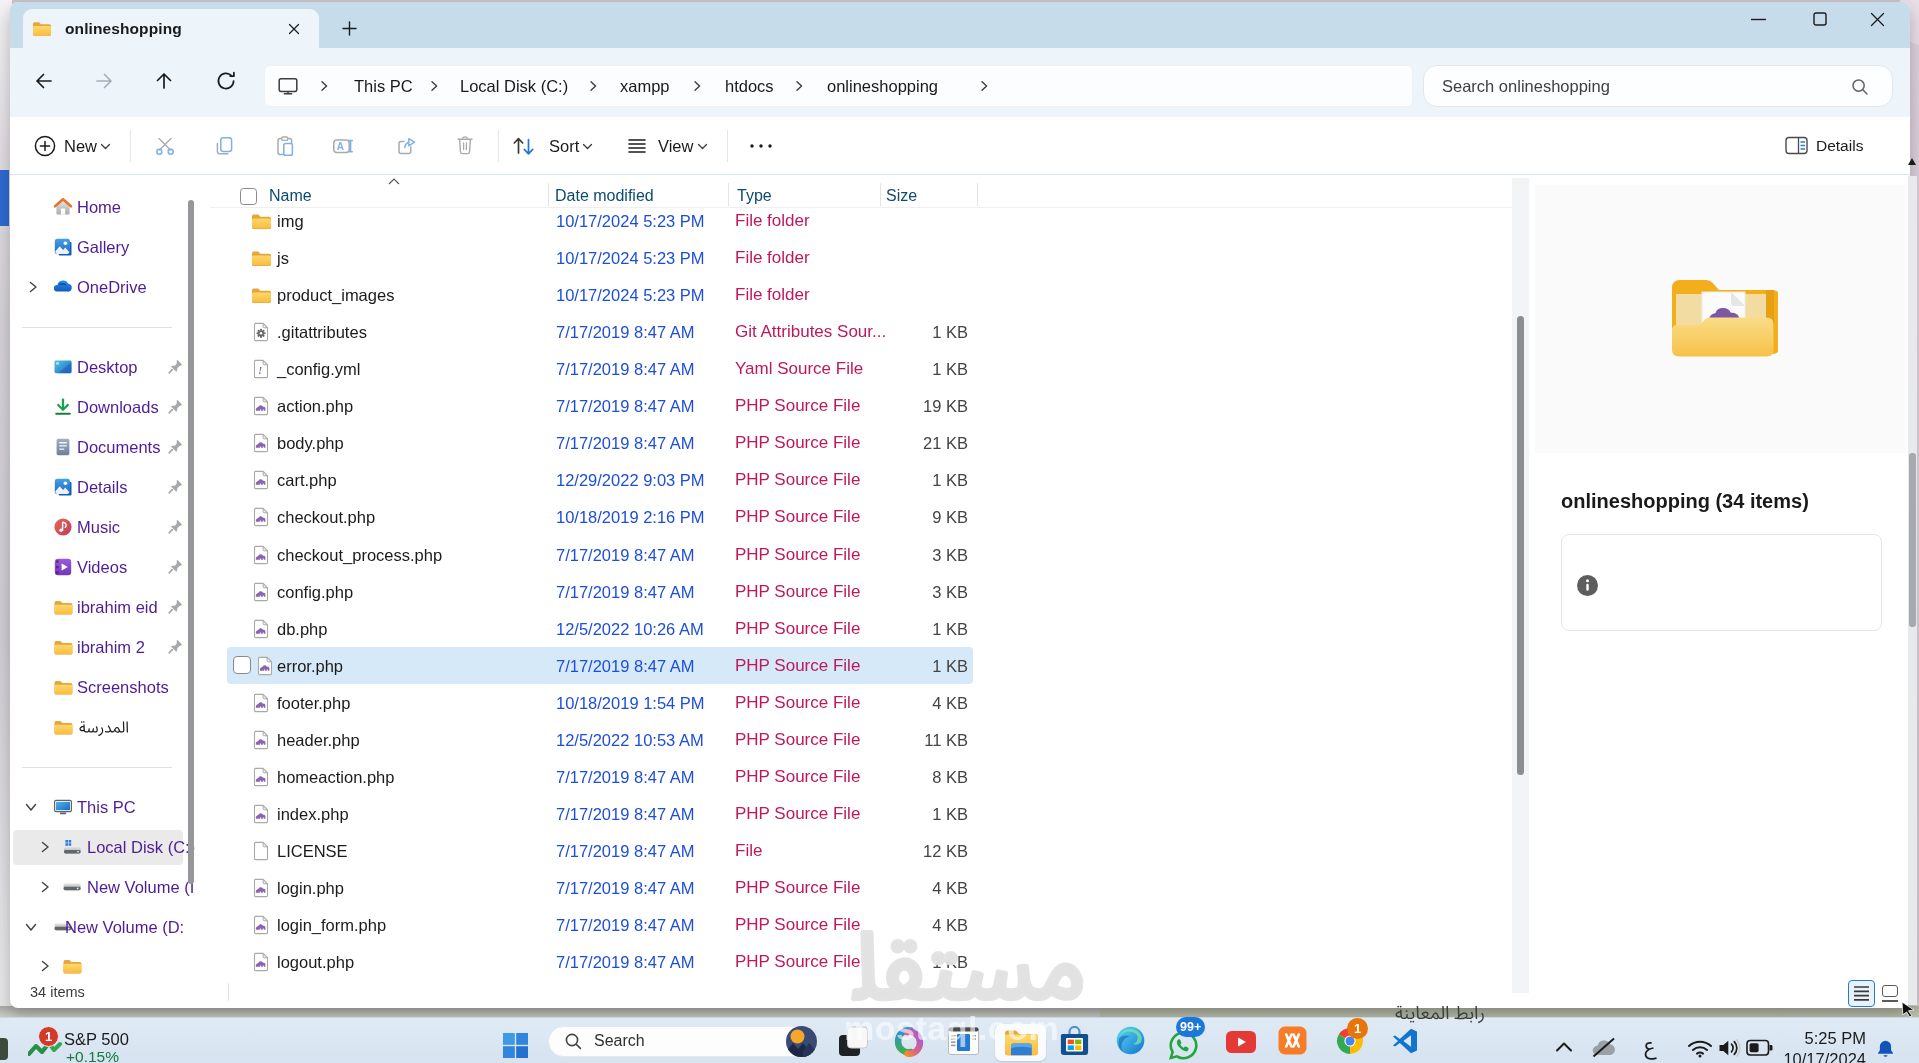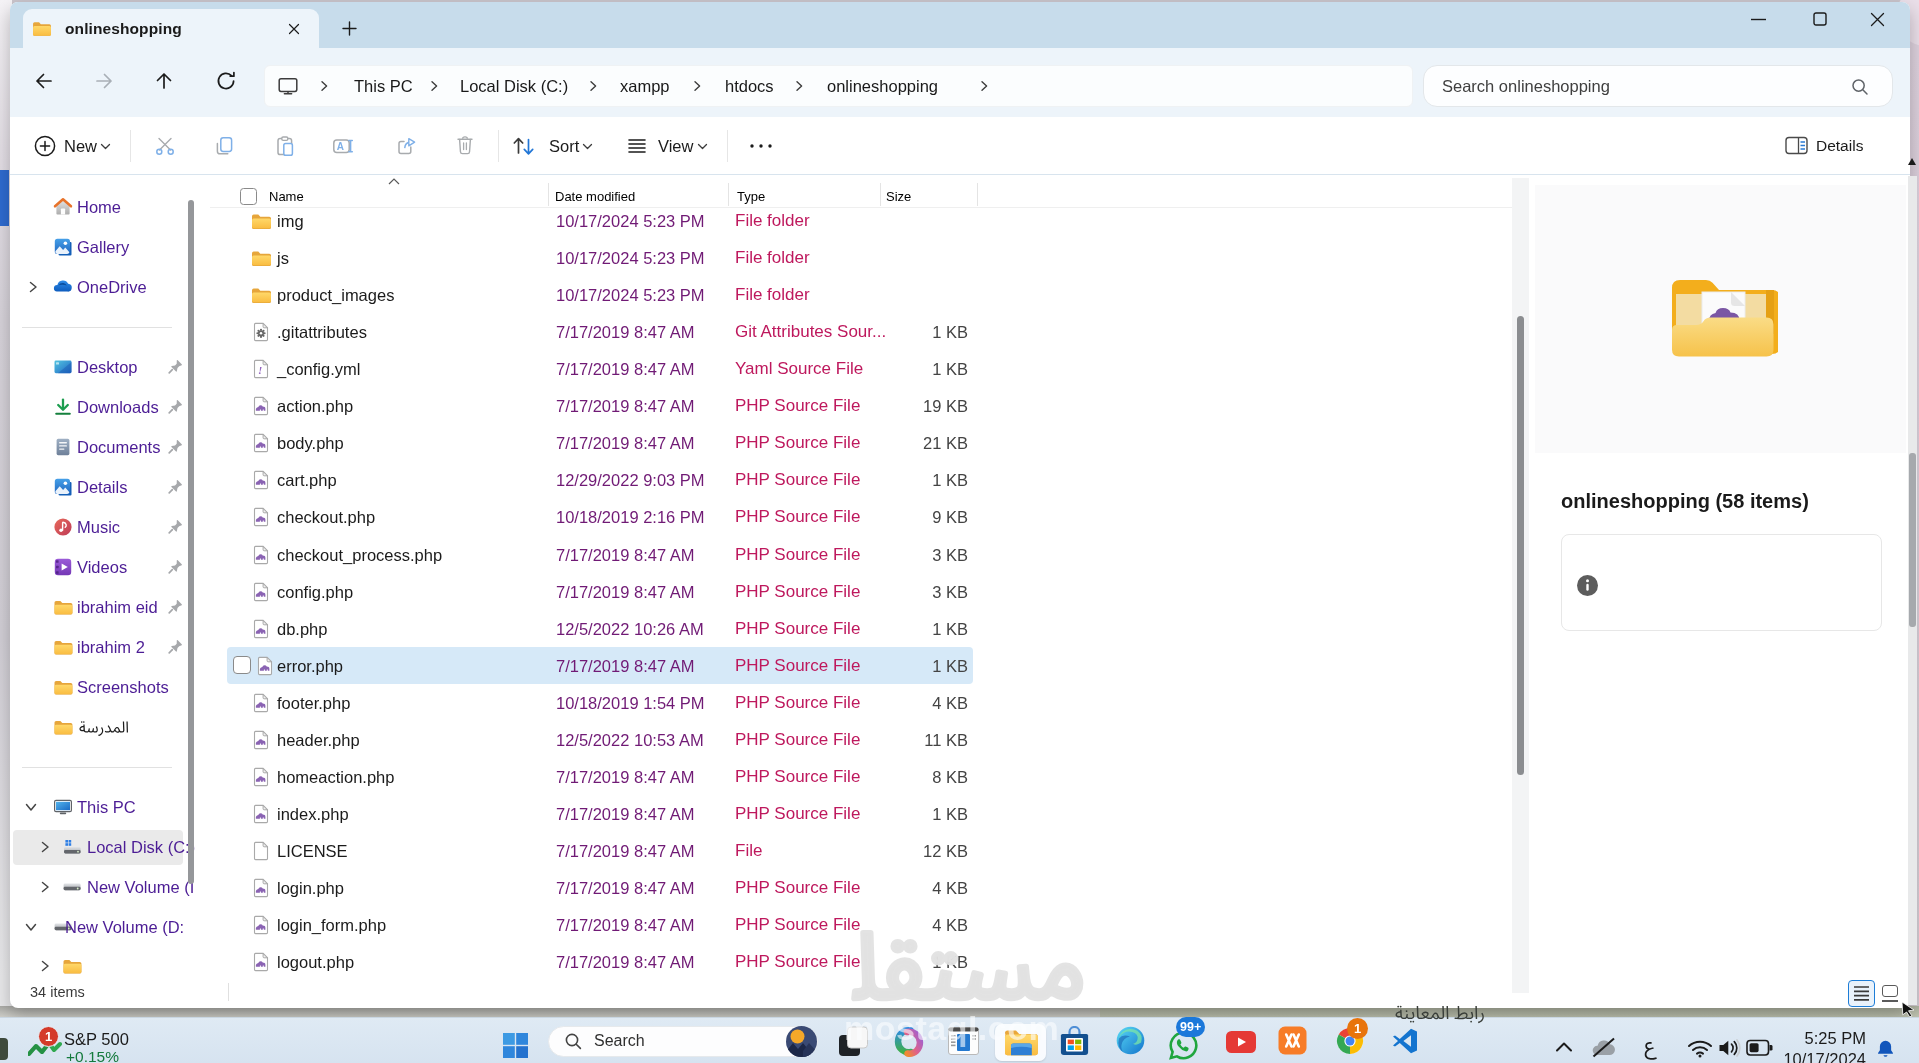--- a/index.html
+++ b/index.html
@@ -27,29 +27,29 @@
 #content{position:absolute;left:10px;top:176px;width:1900px;height:802px;background:#fff}
 .sblbl{position:absolute;transform:translateY(-50%);font-size:16.5px;color:#4c1d95;white-space:nowrap}
 .sblbl-ar{position:absolute}
 .sbchev{position:absolute}
 .sbic{position:absolute}
 .sbpin{position:absolute}
 #sbsel{position:absolute;left:13px;top:830px;width:170px;height:35px;background:#EAEAEA;border-radius:4px}
 .sbsep{position:absolute;left:22px;width:150px;height:1px;background:#E1E1E1}
 #sbbar{position:absolute;left:188px;top:200px;width:6px;height:684px;background:#95979A;border-radius:3px}
 #hdr-cb{position:absolute;left:240px;top:188px;width:17px;height:17px;border:1.5px solid #8a8a8a;border-radius:3.5px;background:#fff}
-.hdr-t{position:absolute;top:196px;transform:translateY(-50%);font-size:13px;color:#000000}
+.hdr-t{position:absolute;top:196px;transform:translateY(-50%);font-size:16px;color:#0c4a6e}
 .hsep{position:absolute;top:183px;width:1px;height:23px;background:#E4E4E4}
 #hdr-line{position:absolute;left:210px;top:207px;width:1302px;height:1px;background:#EFEFEF}
 .row{position:absolute;left:227px;width:746px;height:37px;border-radius:4px}
 .row.sel{background:#D6E9F8}
 .row .ic{position:absolute;left:23px;top:50%;transform:translateY(-50%)}
 .row.sel .ic{left:27px}
 .row .nm{position:absolute;left:50px;top:50%;transform:translateY(-50%);font-size:16.5px;color:#1b1b1b;white-space:nowrap}
-.row .dt{position:absolute;left:329px;top:50%;transform:translateY(-50%);font-size:16.5px;color:#701a75;white-space:nowrap}
+.row .dt{position:absolute;left:329px;top:50%;transform:translateY(-50%);font-size:16.5px;color:#1d4ed8;white-space:nowrap}
 .row .tp{position:absolute;left:508px;top:50%;transform:translateY(-50%);font-size:17px;color:#be185d;white-space:nowrap}
 .row .sz{position:absolute;right:5px;top:50%;transform:translateY(-50%);font-size:16.5px;color:#444;white-space:nowrap}
 .rcb{position:absolute;left:6px;top:9px;width:18px;height:18px;border:1.5px solid #8a8a8a;border-radius:4px;background:#fff}
 #lsbar-track{position:absolute;left:1512px;top:178px;width:17px;height:815px;background:#F3F4F5}
 #lsbar{position:absolute;left:1517px;top:316px;width:7px;height:459px;background:#8B8D90;border-radius:3.5px}
 #preview{position:absolute;left:1535px;top:176px;width:371px;height:829px;background:#fff}
 #pv-gray{position:absolute;left:1535px;top:185px;width:371px;height:268px;background:#FAFAFB}
 #pv-title{position:absolute;left:1561px;top:490px;font-size:20px;font-weight:700;color:#1a1a1a}
 #pv-card{position:absolute;left:1561px;top:534px;width:321px;height:97px;border:1px solid #E7E7E7;border-radius:8px}
 #pv-card .tx{position:absolute;left:53px;top:17px;font-size:18px;line-height:23px;color:#1c1c1c}
@@ -733,21 +733,21 @@
       </linearGradient>
     </defs>
 <path d="M4 20 q0-8 8-8 h26 q4 0 6.5 2.8 l6.5 7.2 h53 q8 0 8 8 v48 q0 8-8 8 H12 q-8 0-8-8 z" fill="#F3AE1C"></path>
 <path d="M8 26 h94 v36 H8 z" fill="#F3DCA2"></path>
 <path d="M98 22 h8 v44 h-8z" fill="#E5A014"></path>
 <rect x="34" y="24" width="43" height="46" fill="#FBFBFB" stroke="#ECECEC" stroke-width="1"></rect>
 <path d="M63 24 l14 14 h-10.5 q-3.5 0-3.5-3.5 z" fill="#E6E6E6"></path>
 <path d="M41 70 V53 q0-7 6.5-8 q1.5-5 7.5-5 q6 0 7.5 4.5 q9 0 9 8 V70 z" fill="#7B57A4"></path>
 <path d="M4 62 q0-5 5-5 h19 q5 0 7.5-3.8 q2.3-3.7 7-3.7 h56 q7 0 7 7 v25 q0 7-7 7 H11 q-7 0-7-7 z" fill="url(#pvf)"></path>
 </svg>
-<span id="pv-title">onlineshopping (58 items)</span>
+<span id="pv-title">onlineshopping (34 items)</span>
 <div id="pv-card">
     <svg style="position:absolute;left:14px;top:39px" width="23" height="23" viewBox="0 0 23 23">
       <circle cx="11.5" cy="11.5" r="10.5" fill="#5D5D5D"></circle>
       <rect x="10.3" y="9.8" width="2.4" height="7" rx="1.2" fill="#fff"></rect>
       <circle cx="11.5" cy="6.8" r="1.5" fill="#fff"></circle>
     </svg>
   </div>
 <div id="rsbar-track"></div>
 <div id="rsbar"></div>
 <svg class="abs" style="left:1907px;top:157px" width="10" height="9" viewBox="0 0 10 9">

